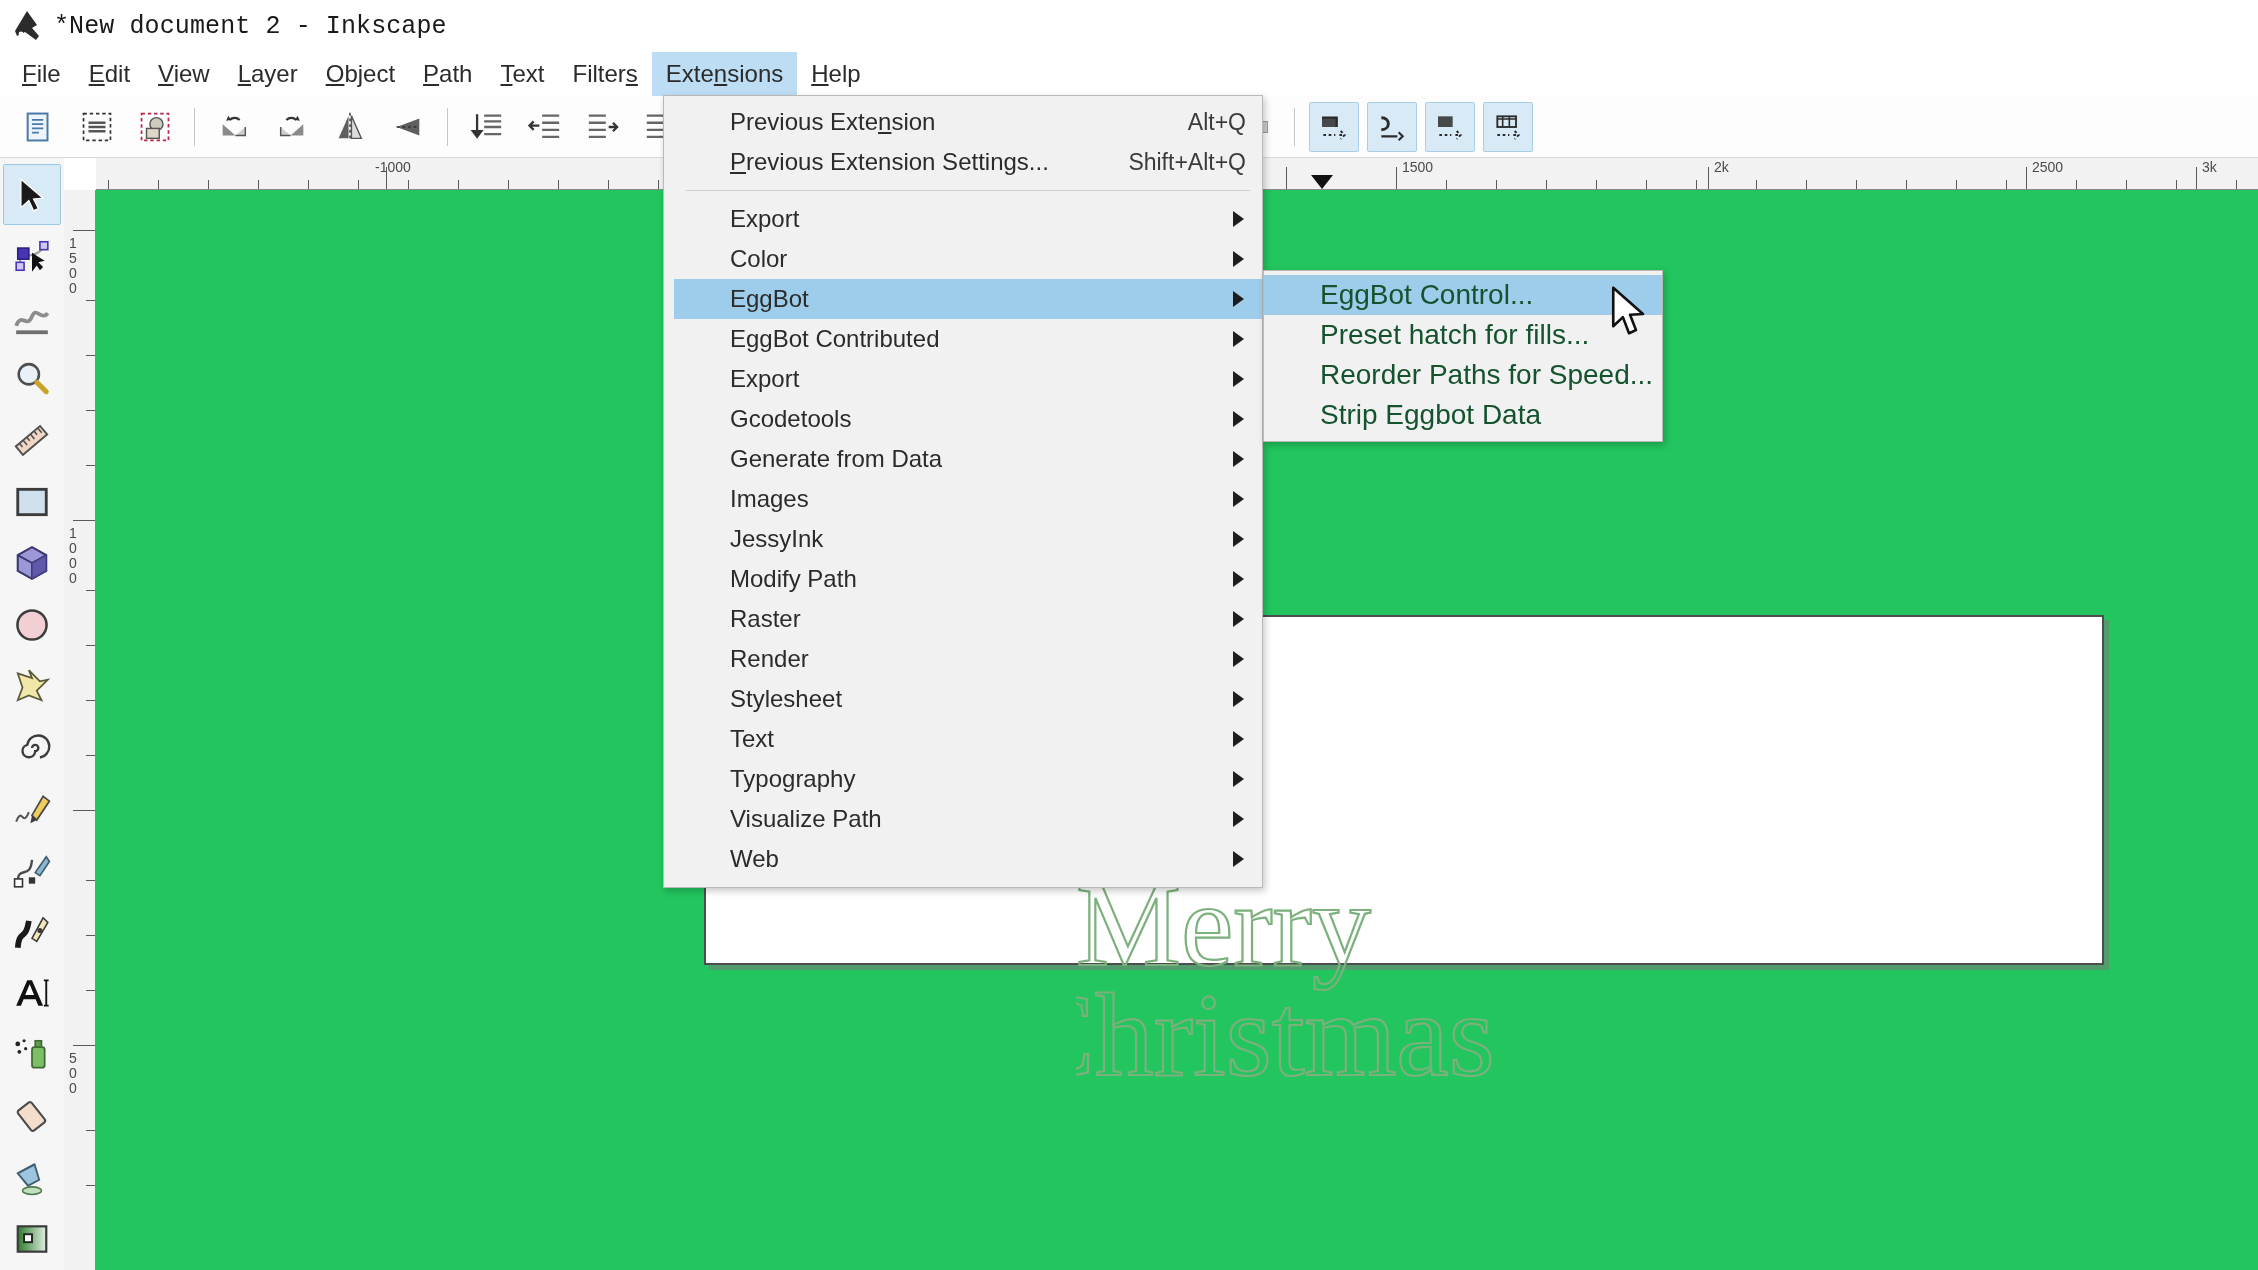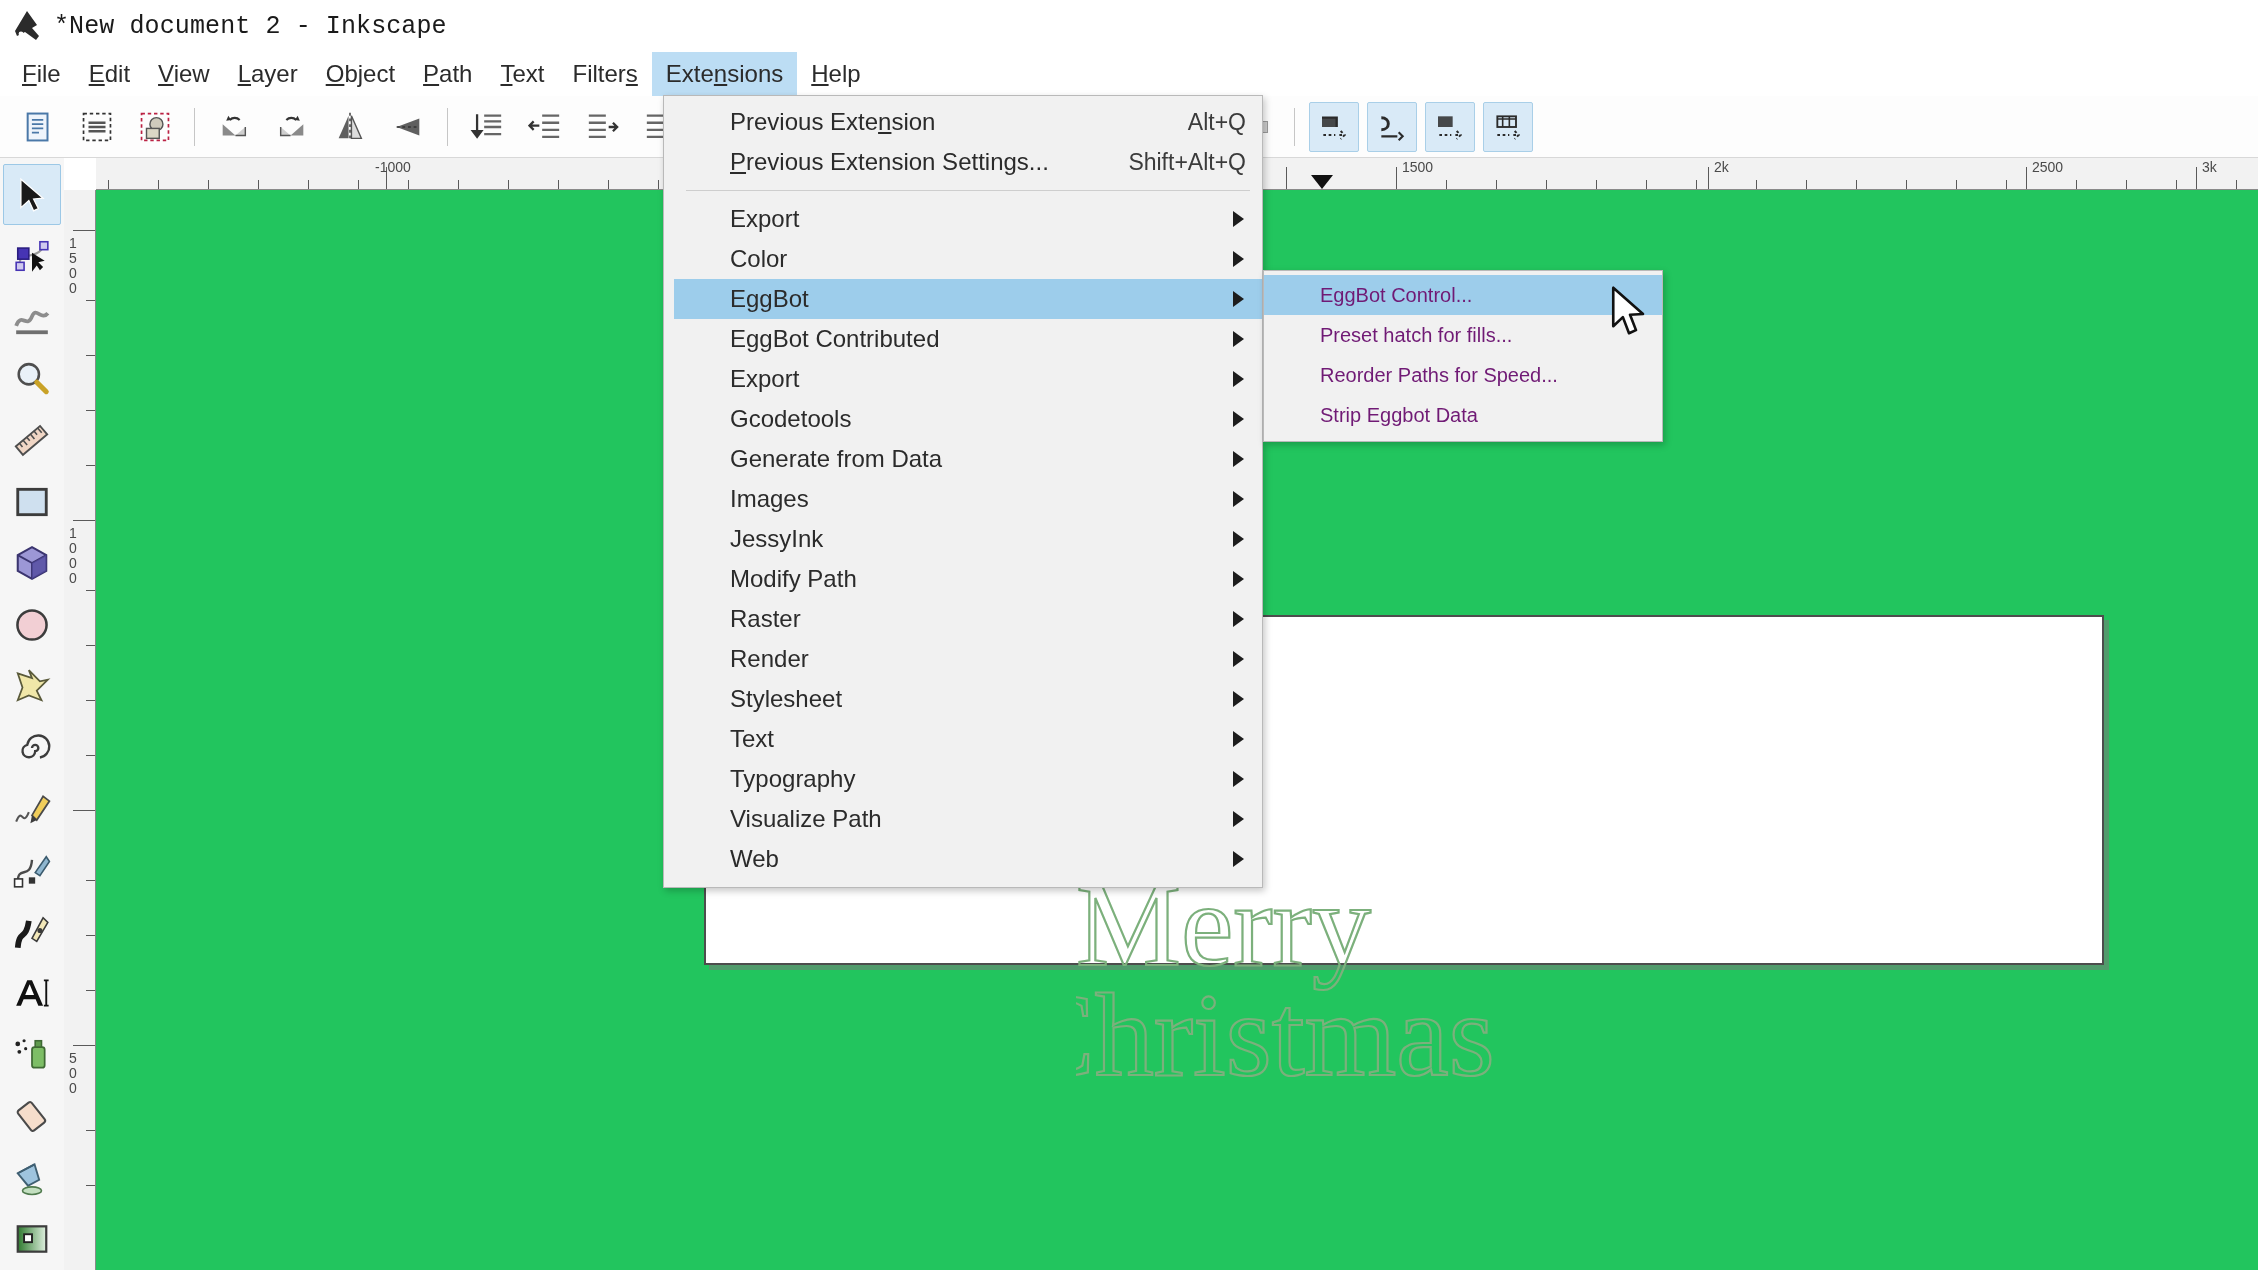--- a/index.html
+++ b/index.html
@@ -139,21 +139,21 @@
     border-bottom: 8px solid transparent; border-left: 11px solid #1d1d1d;
   }
 
   .submenu {
     position: absolute; left: 1263px; top: 270px; width: 400px;
     background: #f1f1f1; border: 1px solid #b9b9b9;
     box-shadow: 2px 3px 7px rgba(0,0,0,.22); padding: 4px 0 6px 0;
   }
   .sub-row {
     height: 40px; display: flex; align-items: center; padding: 0 16px 0 56px;
-    font-size: 20px; color: #701a75; white-space: nowrap;
+    font-size: 28px; color: #14532d; white-space: nowrap;
   }
   .sub-row.hl { background: #9dcdeb; }
 
   .cursor-arrow { position: absolute; left: 1608px; top: 286px; }
 </style>
 </head>
 <body>
 
 <div id="app">
 

